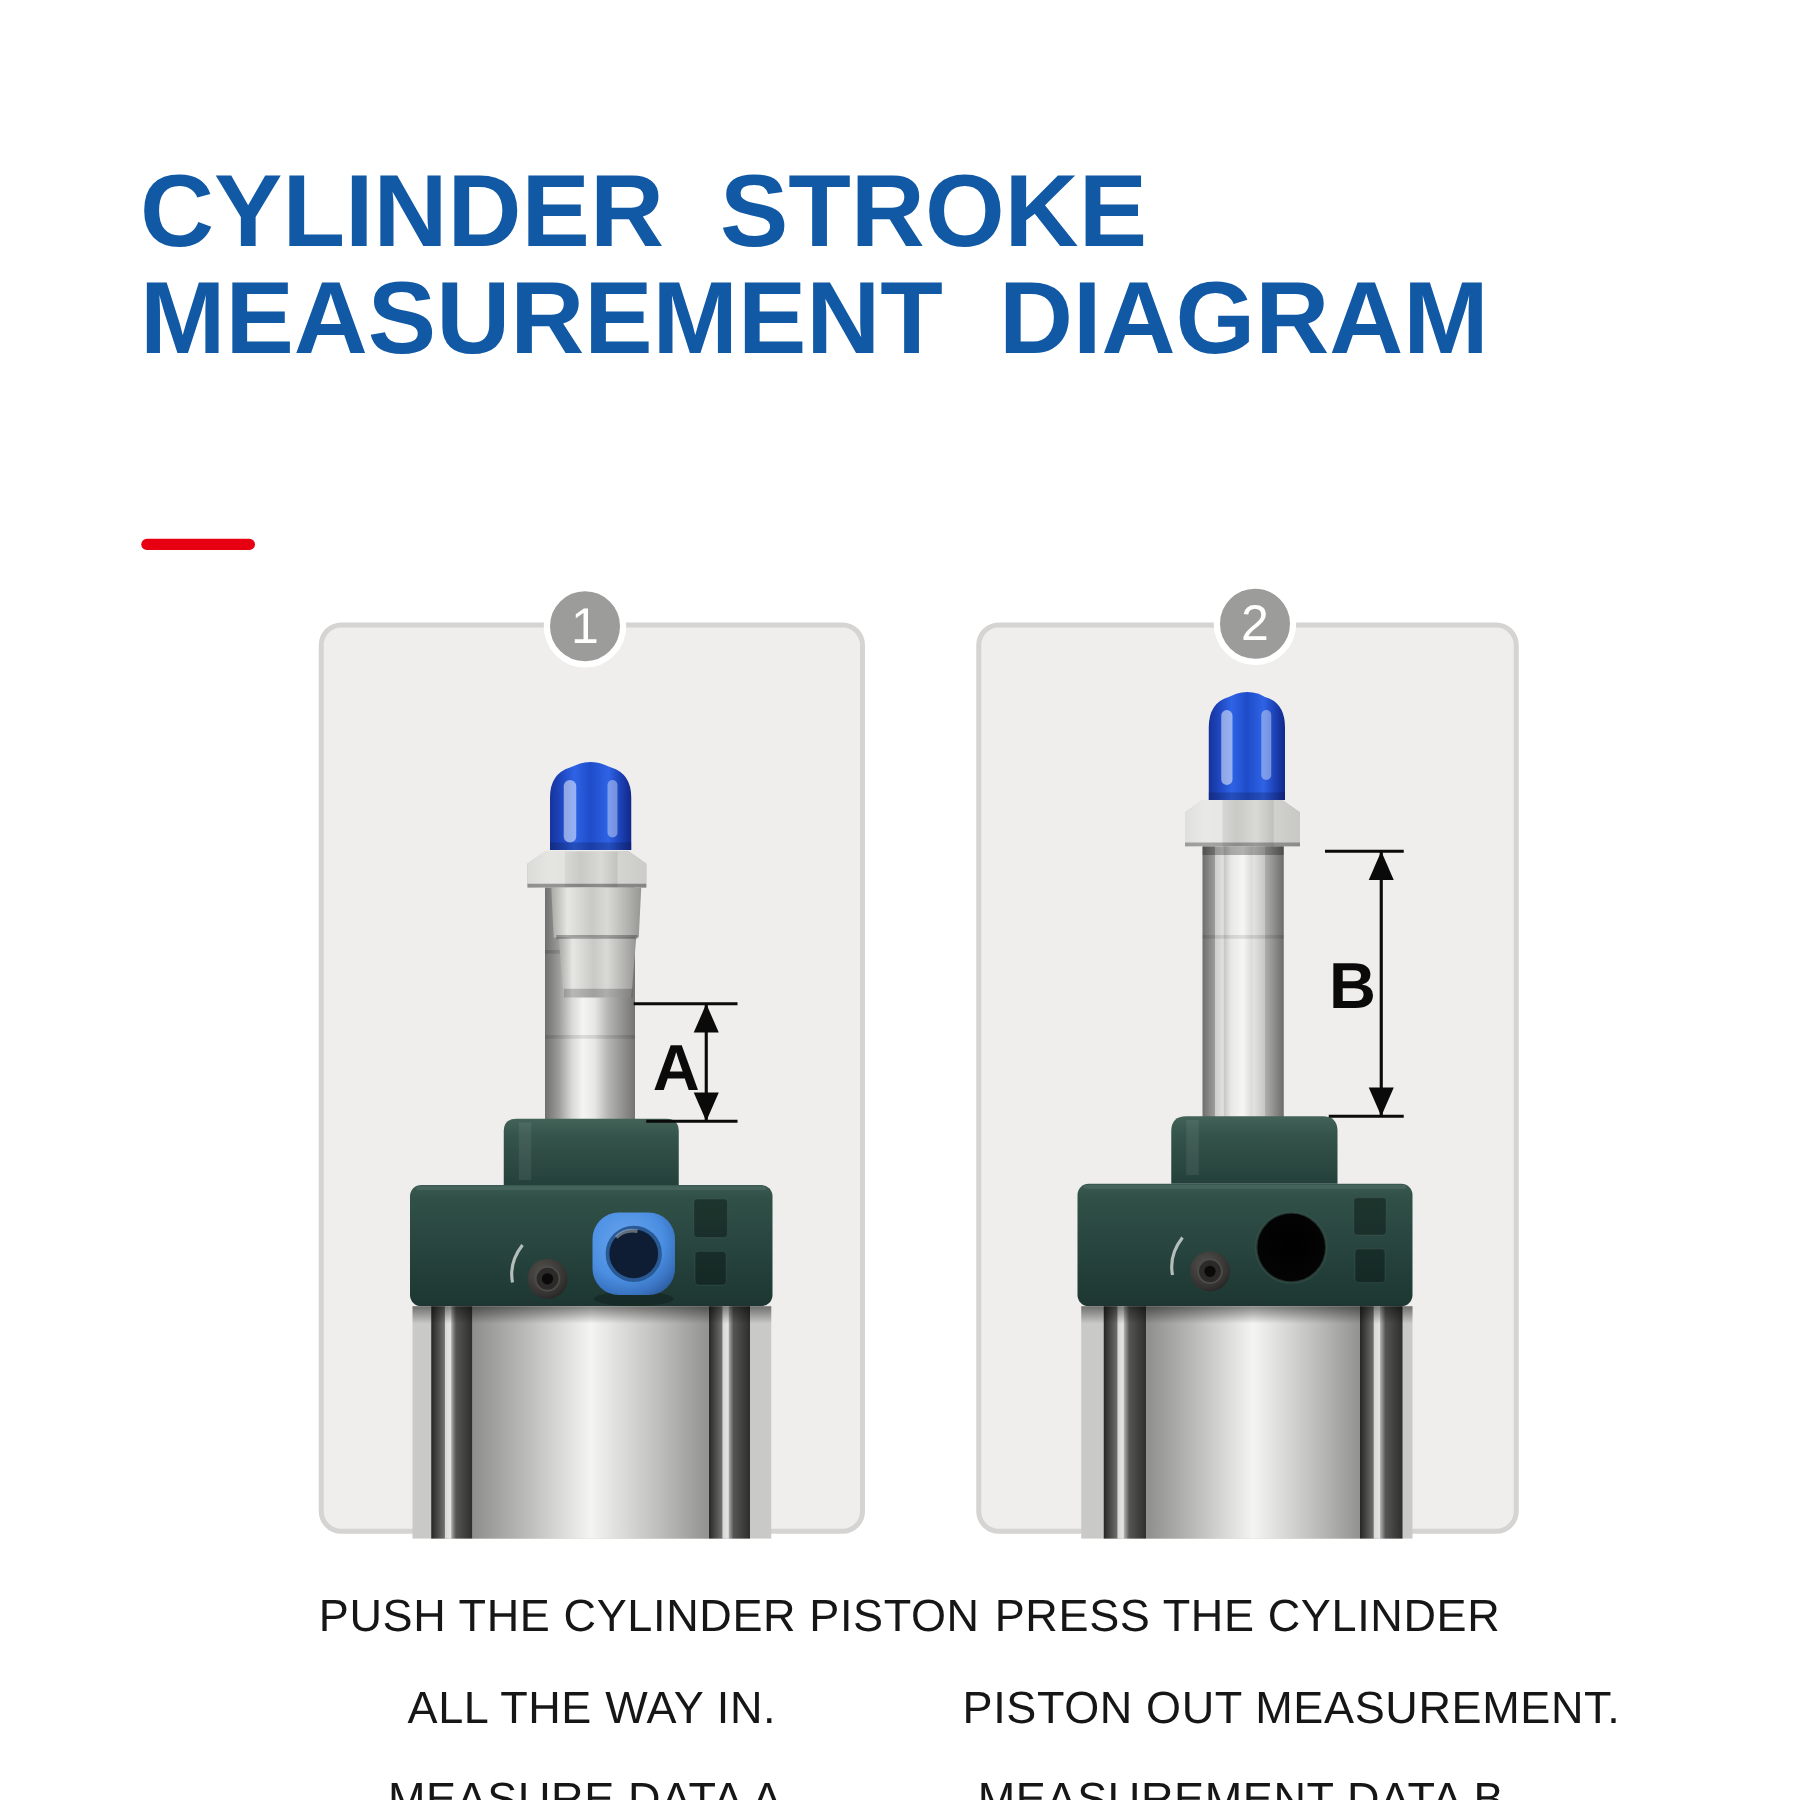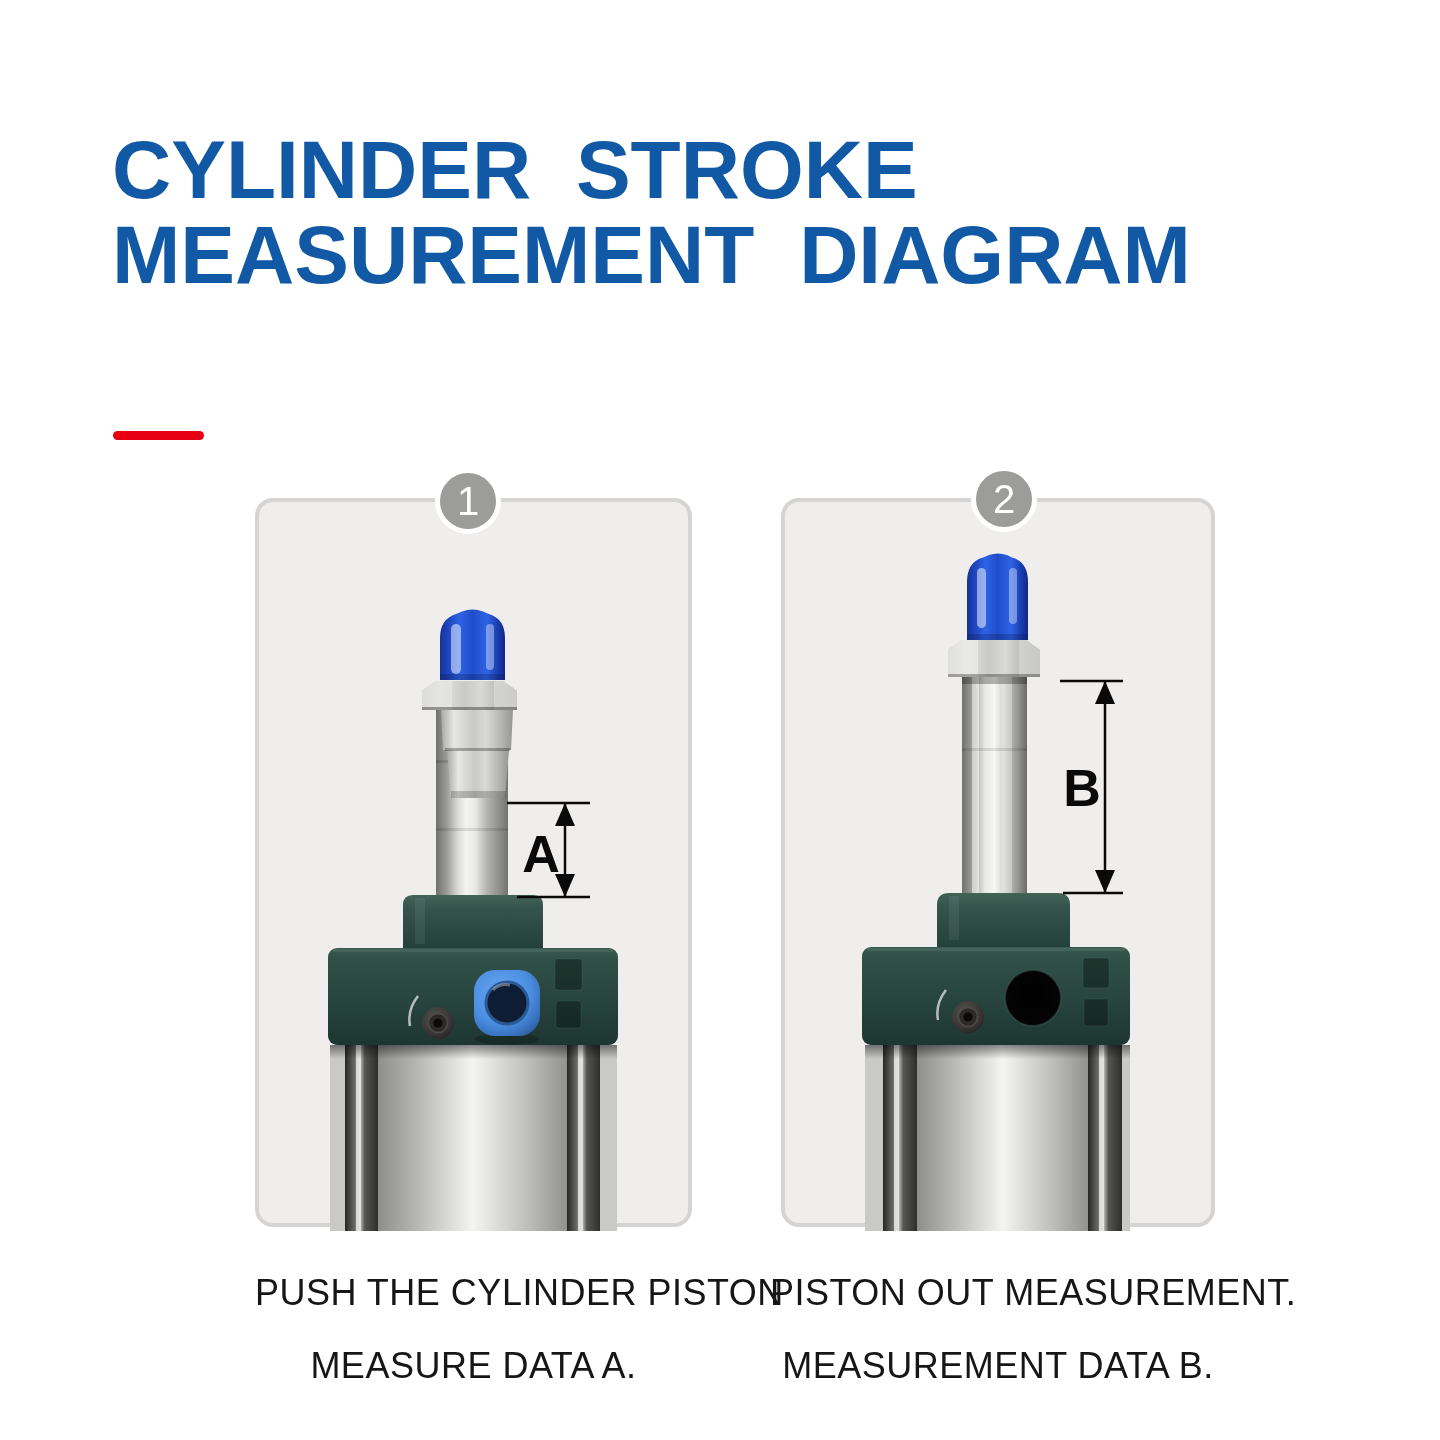--- a/index.html
+++ b/index.html
@@ -329,20 +329,22 @@
 
   <div class="badge b1">
     <span>1</span>
   </div>
   <div class="badge b2">
     <span>2</span>
   </div>
 
   <div class="caption cap1">
     <p>PUSH THE CYLINDER PISTON</p>
+    <p>ALL THE WAY IN.</p>
     <p>MEASURE DATA A.</p>
   </div>
   <div class="caption cap2">
+    <p>PRESS THE CYLINDER</p>
     <p>PISTON OUT MEASUREMENT.</p>
     <p>MEASUREMENT DATA B.</p>
   </div>
 
 </div>
 
 </body></html>

